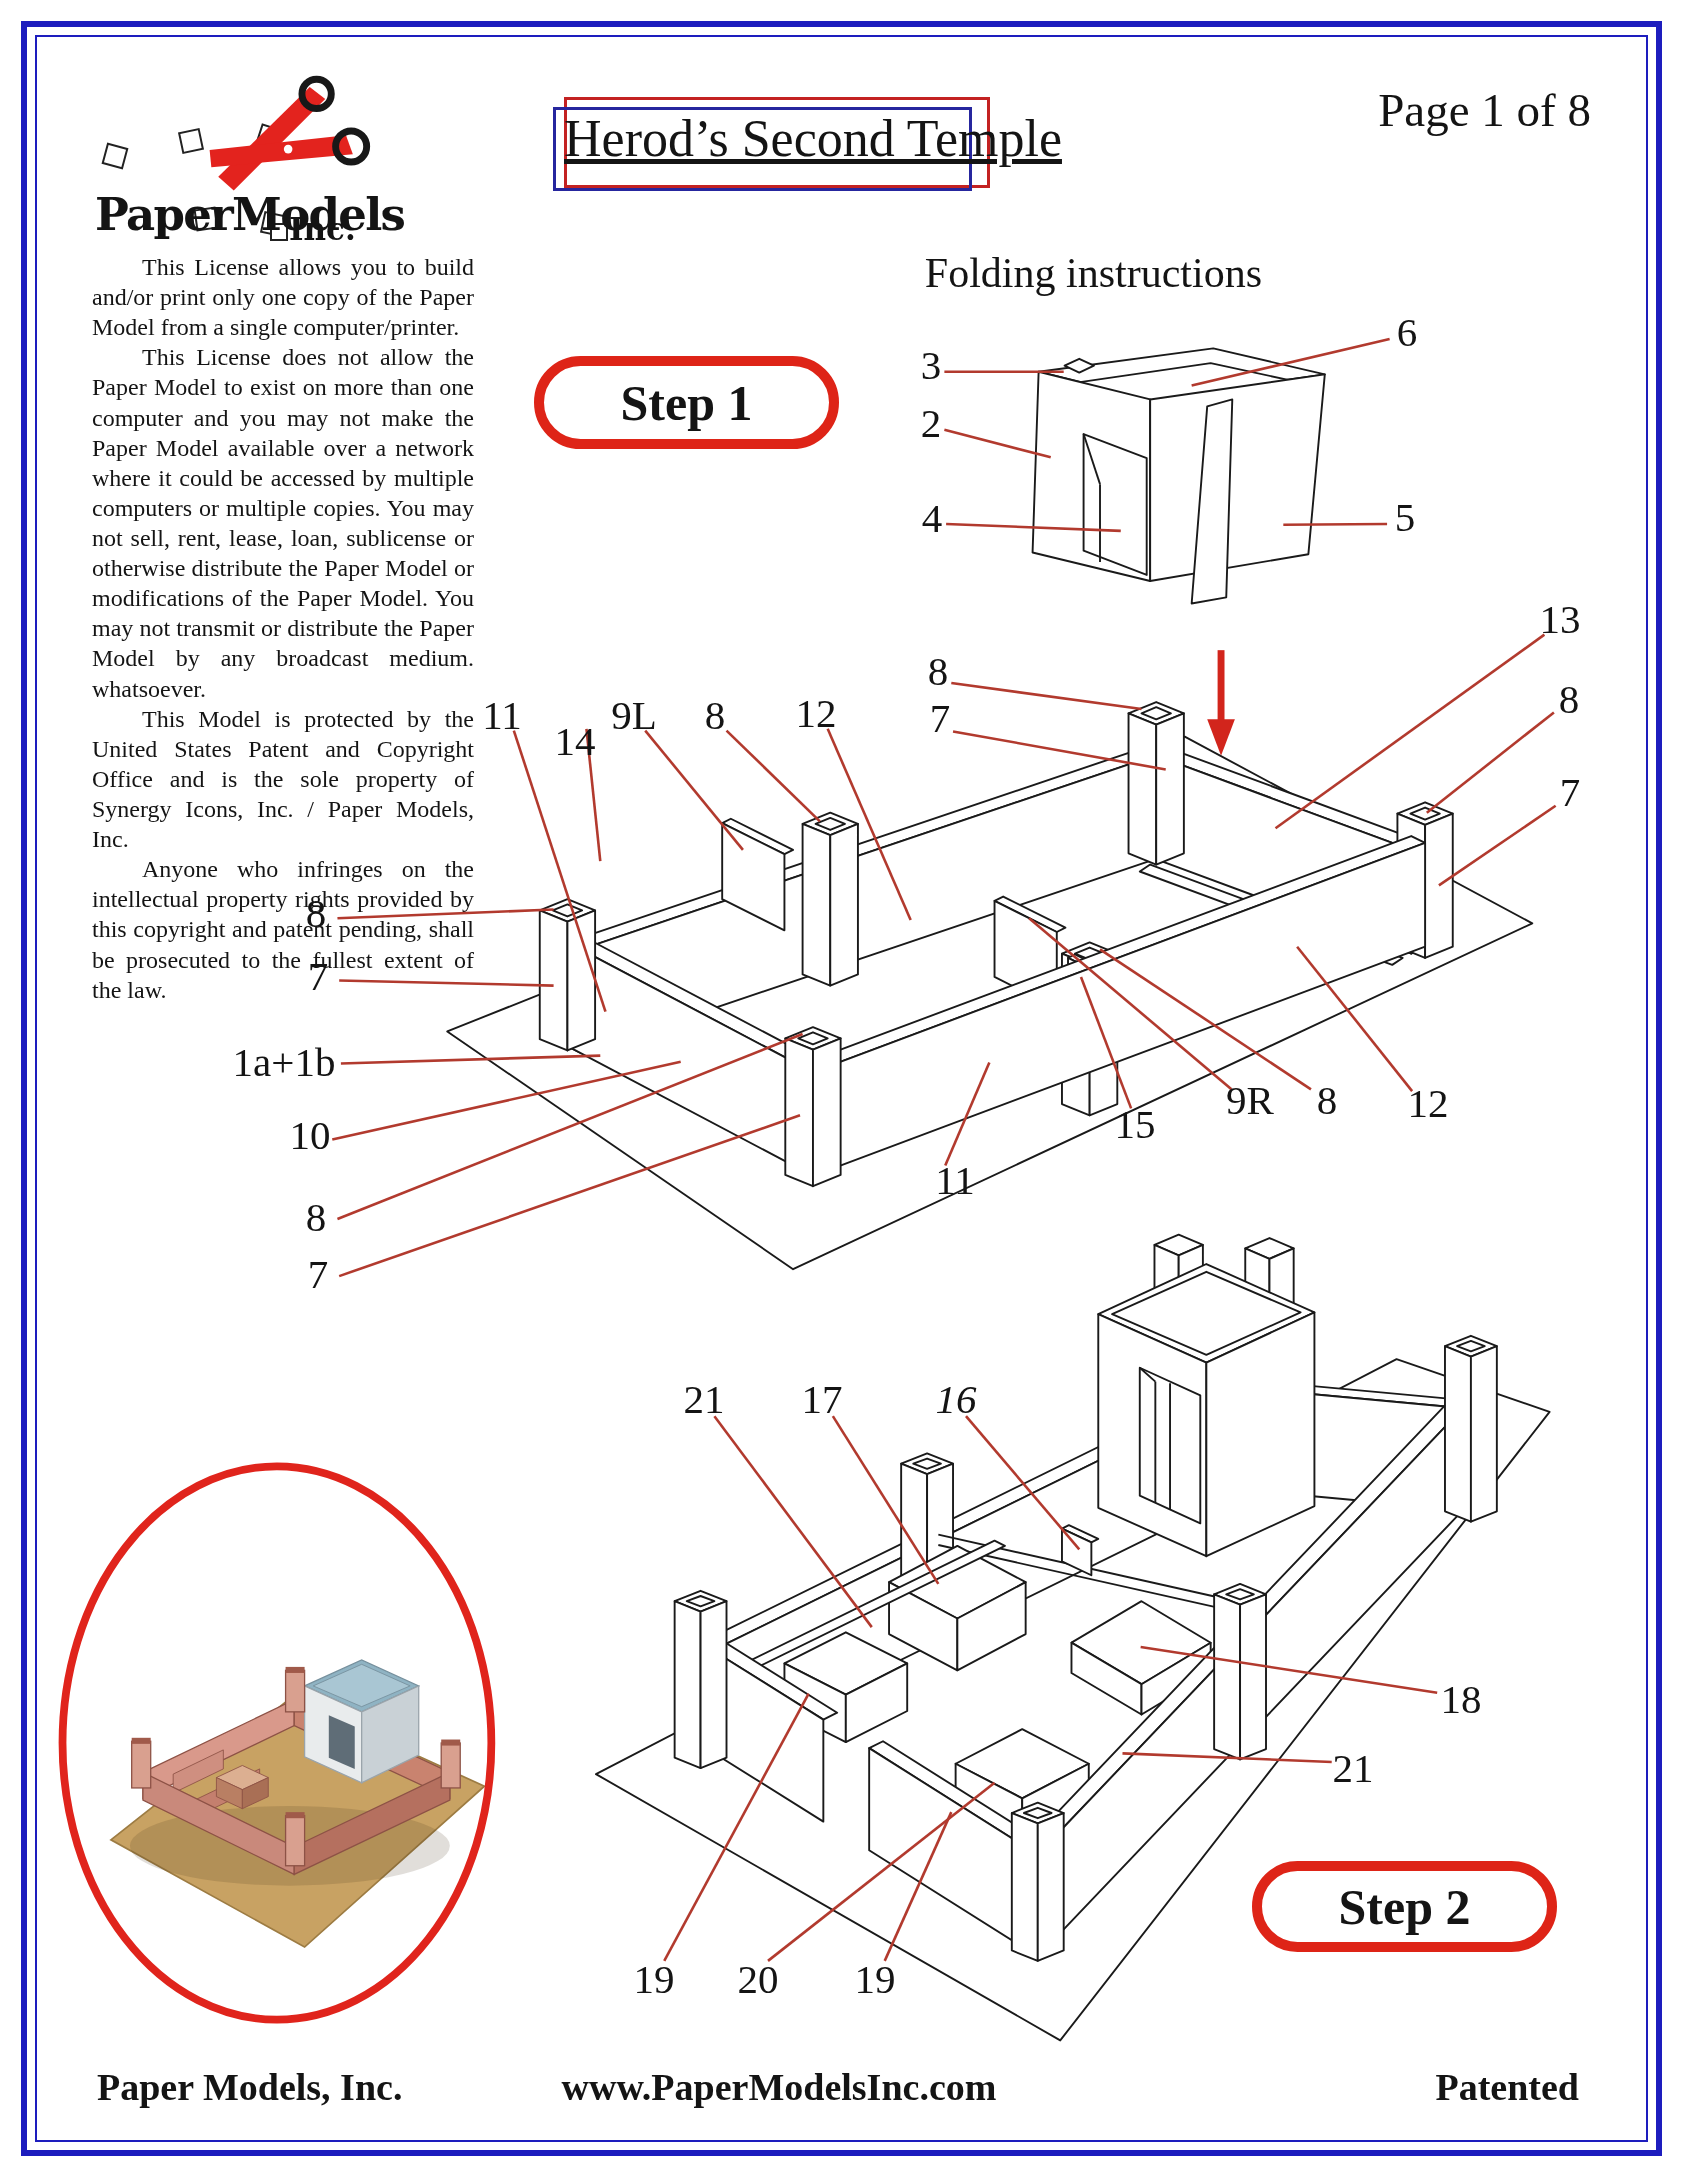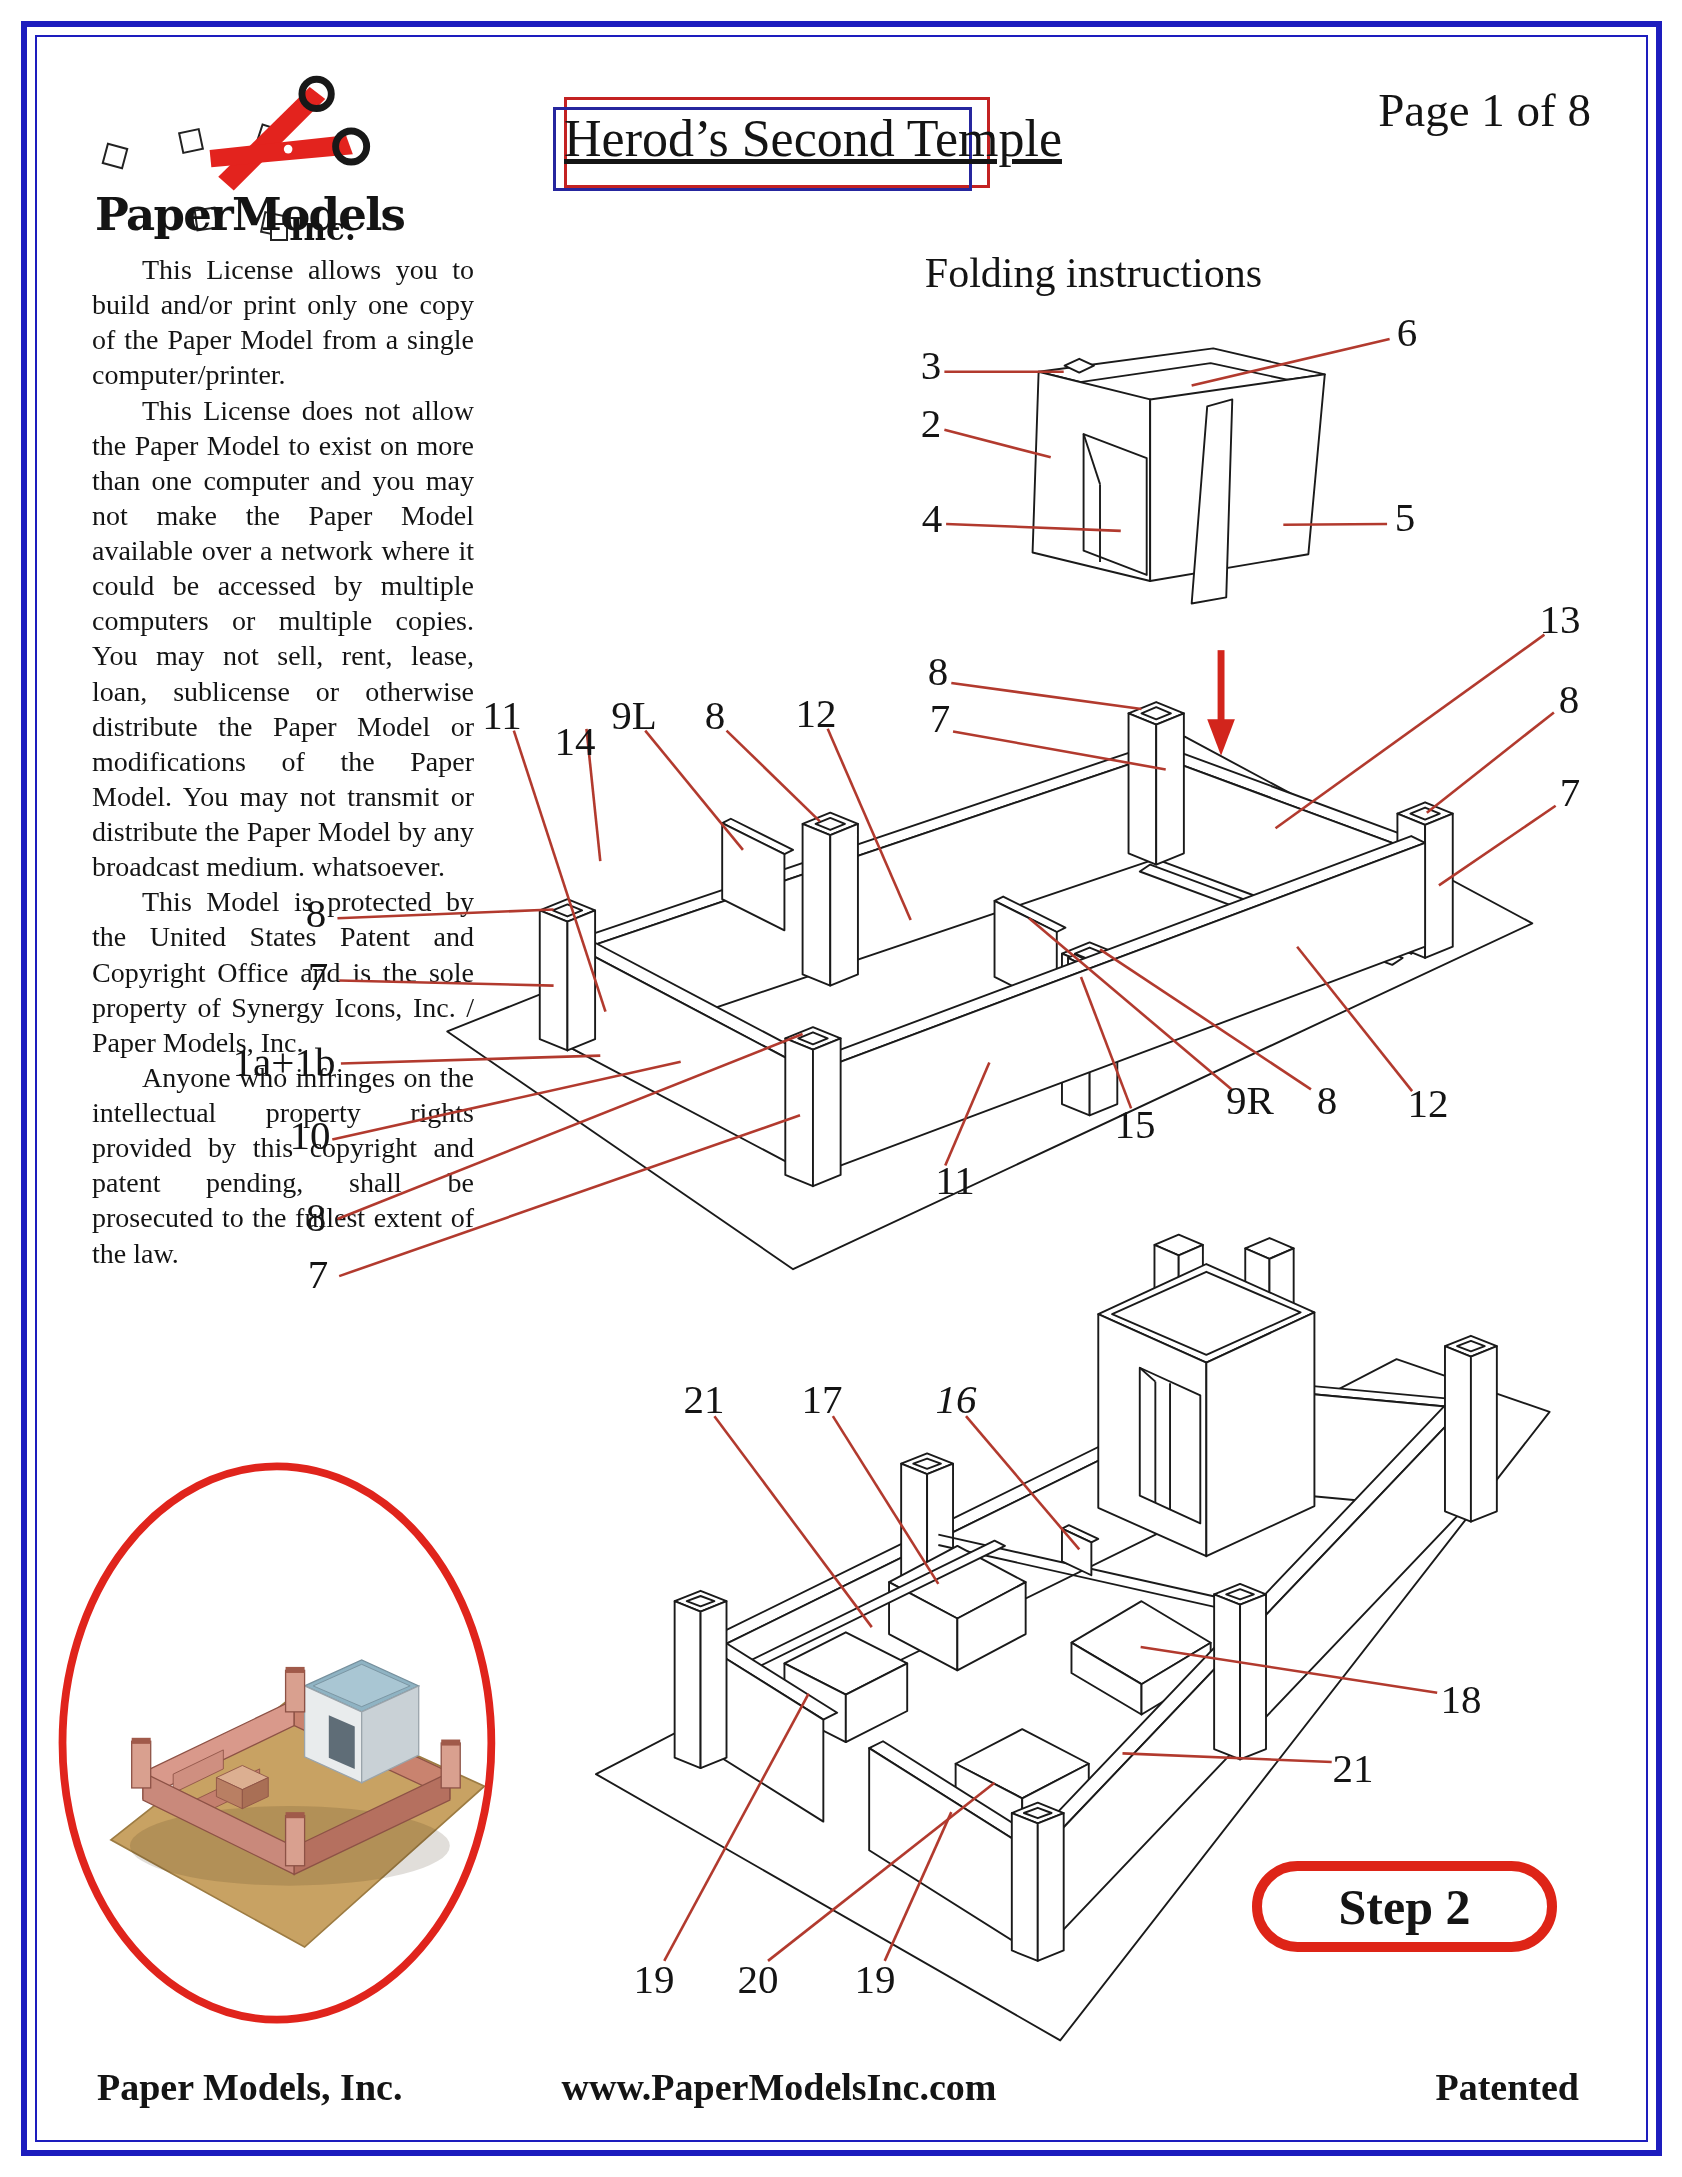--- a/index.html
+++ b/index.html
@@ -18,21 +18,21 @@
        border:3.5px solid #c32222;}
   .title-blue{position:absolute;left:553px;top:107px;width:413px;height:78px;
        border:3.5px solid #26269e;}
   .title-text{position:absolute;left:564px;top:109px;width:413px;text-align:center;
        font-size:52px;text-decoration:underline;white-space:nowrap;}
   .folding{position:absolute;left:830px;top:249px;width:432px;text-align:right;
        font-size:42px;}
   .badge{position:absolute;border:10.4px solid #de2417;border-radius:50px;
        display:flex;align-items:center;justify-content:center;
        font-size:50px;font-weight:bold;background:#fff;}
-  .license{position:absolute;left:92px;top:252px;width:382px;font-size:28px;
+  .license{position:absolute;left:92px;top:252px;width:382px;font-size:24px;
        line-height:1.255;text-align:justify;}
   .license p{margin:0;text-indent:50px;}
   .brand{position:absolute;left:95px;top:164px;font-family:"DejaVu Serif",serif;
        font-weight:bold;font-size:45px;letter-spacing:-1.7px;margin-top:24px;}
   .brand-inc{position:absolute;left:289px;top:211px;font-family:"DejaVu Serif",serif;
        font-weight:bold;font-size:31px;}
   .tab-square{position:absolute;width:18px;height:18px;border:2.6px solid #222;background:#fff;}
   .footer-text{position:absolute;top:2065px;font-size:38px;font-weight:bold;white-space:nowrap;}
   svg.art{position:absolute;left:0;top:0;}
   .ln{stroke:#1a1a1a;stroke-width:2.2;fill:#ffffff;stroke-linejoin:round;}
@@ -74,20 +74,21 @@
 
   <div class="license">
     <p>This License allows you to build and/or print only one copy of the Paper Model from a single computer/printer.</p>
     <p>This License does not allow the Paper Model to exist on more than one computer and you may not make the Paper Model available over a network where it could be accessed by multiple computers or multiple copies. You may not sell, rent, lease, loan, sublicense or otherwise distribute the Paper Model or modifications of the Paper Model.  You may not transmit or distribute the Paper Model by any broadcast medium. whatsoever.</p>
     <p>This Model is protected by the United States Patent and Copyright Office and is the sole property of Synergy Icons, Inc. / Paper Models, Inc.</p>
     <p>Anyone who infringes on the intellectual property rights provided by this copyright and patent pending, shall be prosecuted to the fullest extent of the law.</p>
   </div>
 
   <div class="folding">Folding instructions</div>
 
+  <div class="badge" style="left:534px;top:356px;width:285px;height:73px;">Step 1</div>
   <div class="badge" style="left:1252px;top:1861px;width:285px;height:71px;">Step 2</div>
 
   <svg class="art" width="1683" height="2177" viewBox="0 0 1946 2518">
     <defs>
       <clipPath id="oval">
           <ellipse cx="320" cy="2016" rx="248" ry="320"></ellipse>
         </clipPath>
     </defs>
 
     <g>

